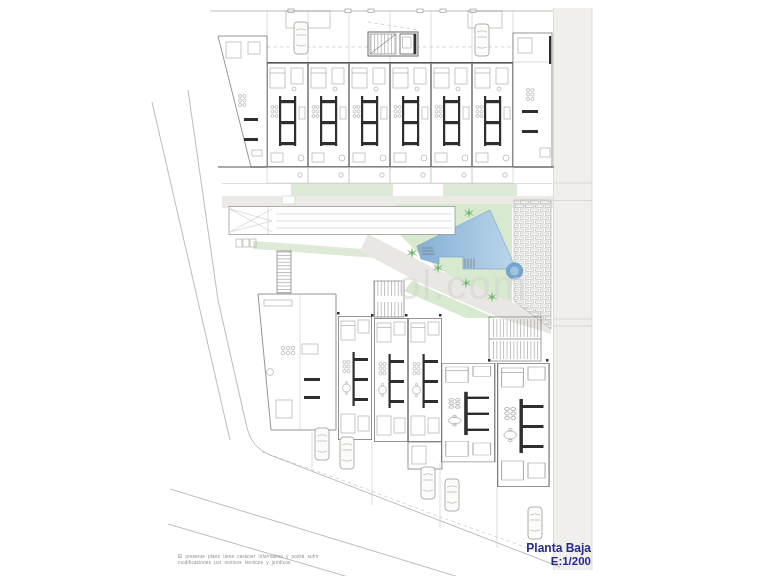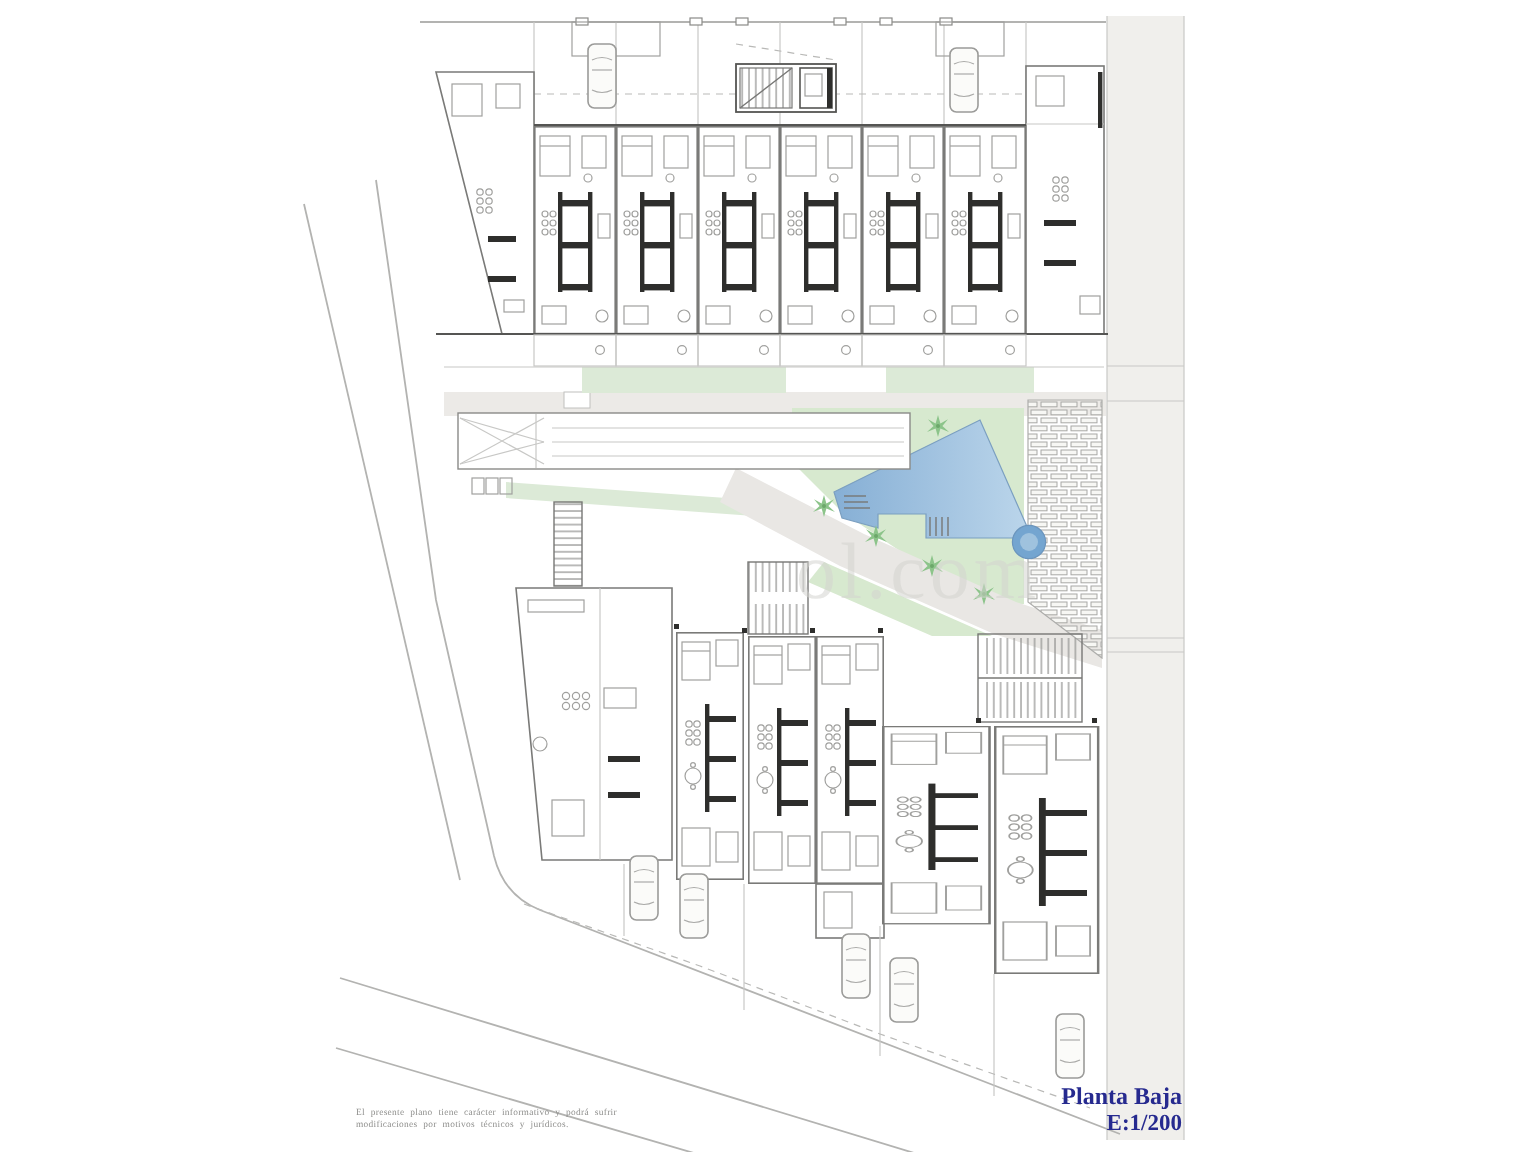--- a/index.html
+++ b/index.html
@@ -1,17 +1,17 @@
 <!DOCTYPE html>
 <html><head>
 <meta charset="utf-8">
 <style>
   html,body{margin:0;padding:0;background:#ffffff;}
   #stage{position:relative;width:768px;height:576px;background:#ffffff;overflow:hidden;
-         font-family:Liberation Serif, serif;text-align:right;}
+         font-family:Liberation Sans, sans-serif;text-align:right;}
   svg{position:absolute;left:0;top:0;}
   
   .unit-bg{fill:#ffffff;stroke:#7a7a78;stroke-width:.8;}
   .wall{fill:#2e2e2c;}
   .f{fill:none;stroke:#a0a09e;stroke-width:.6;}
   .t{stroke:#c8c8c6;stroke-width:.6;fill:none;}
   .bnd{stroke:#b3b3b1;stroke-width:.9;fill:none;}
   .dk{stroke:#555553;stroke-width:1;fill:none;}
   .dash{stroke:#b9b9b7;stroke-width:.6;fill:none;stroke-dasharray:3.5 3;}
   .tick{fill:#ffffff;stroke:#8a8a88;stroke-width:.6;}

